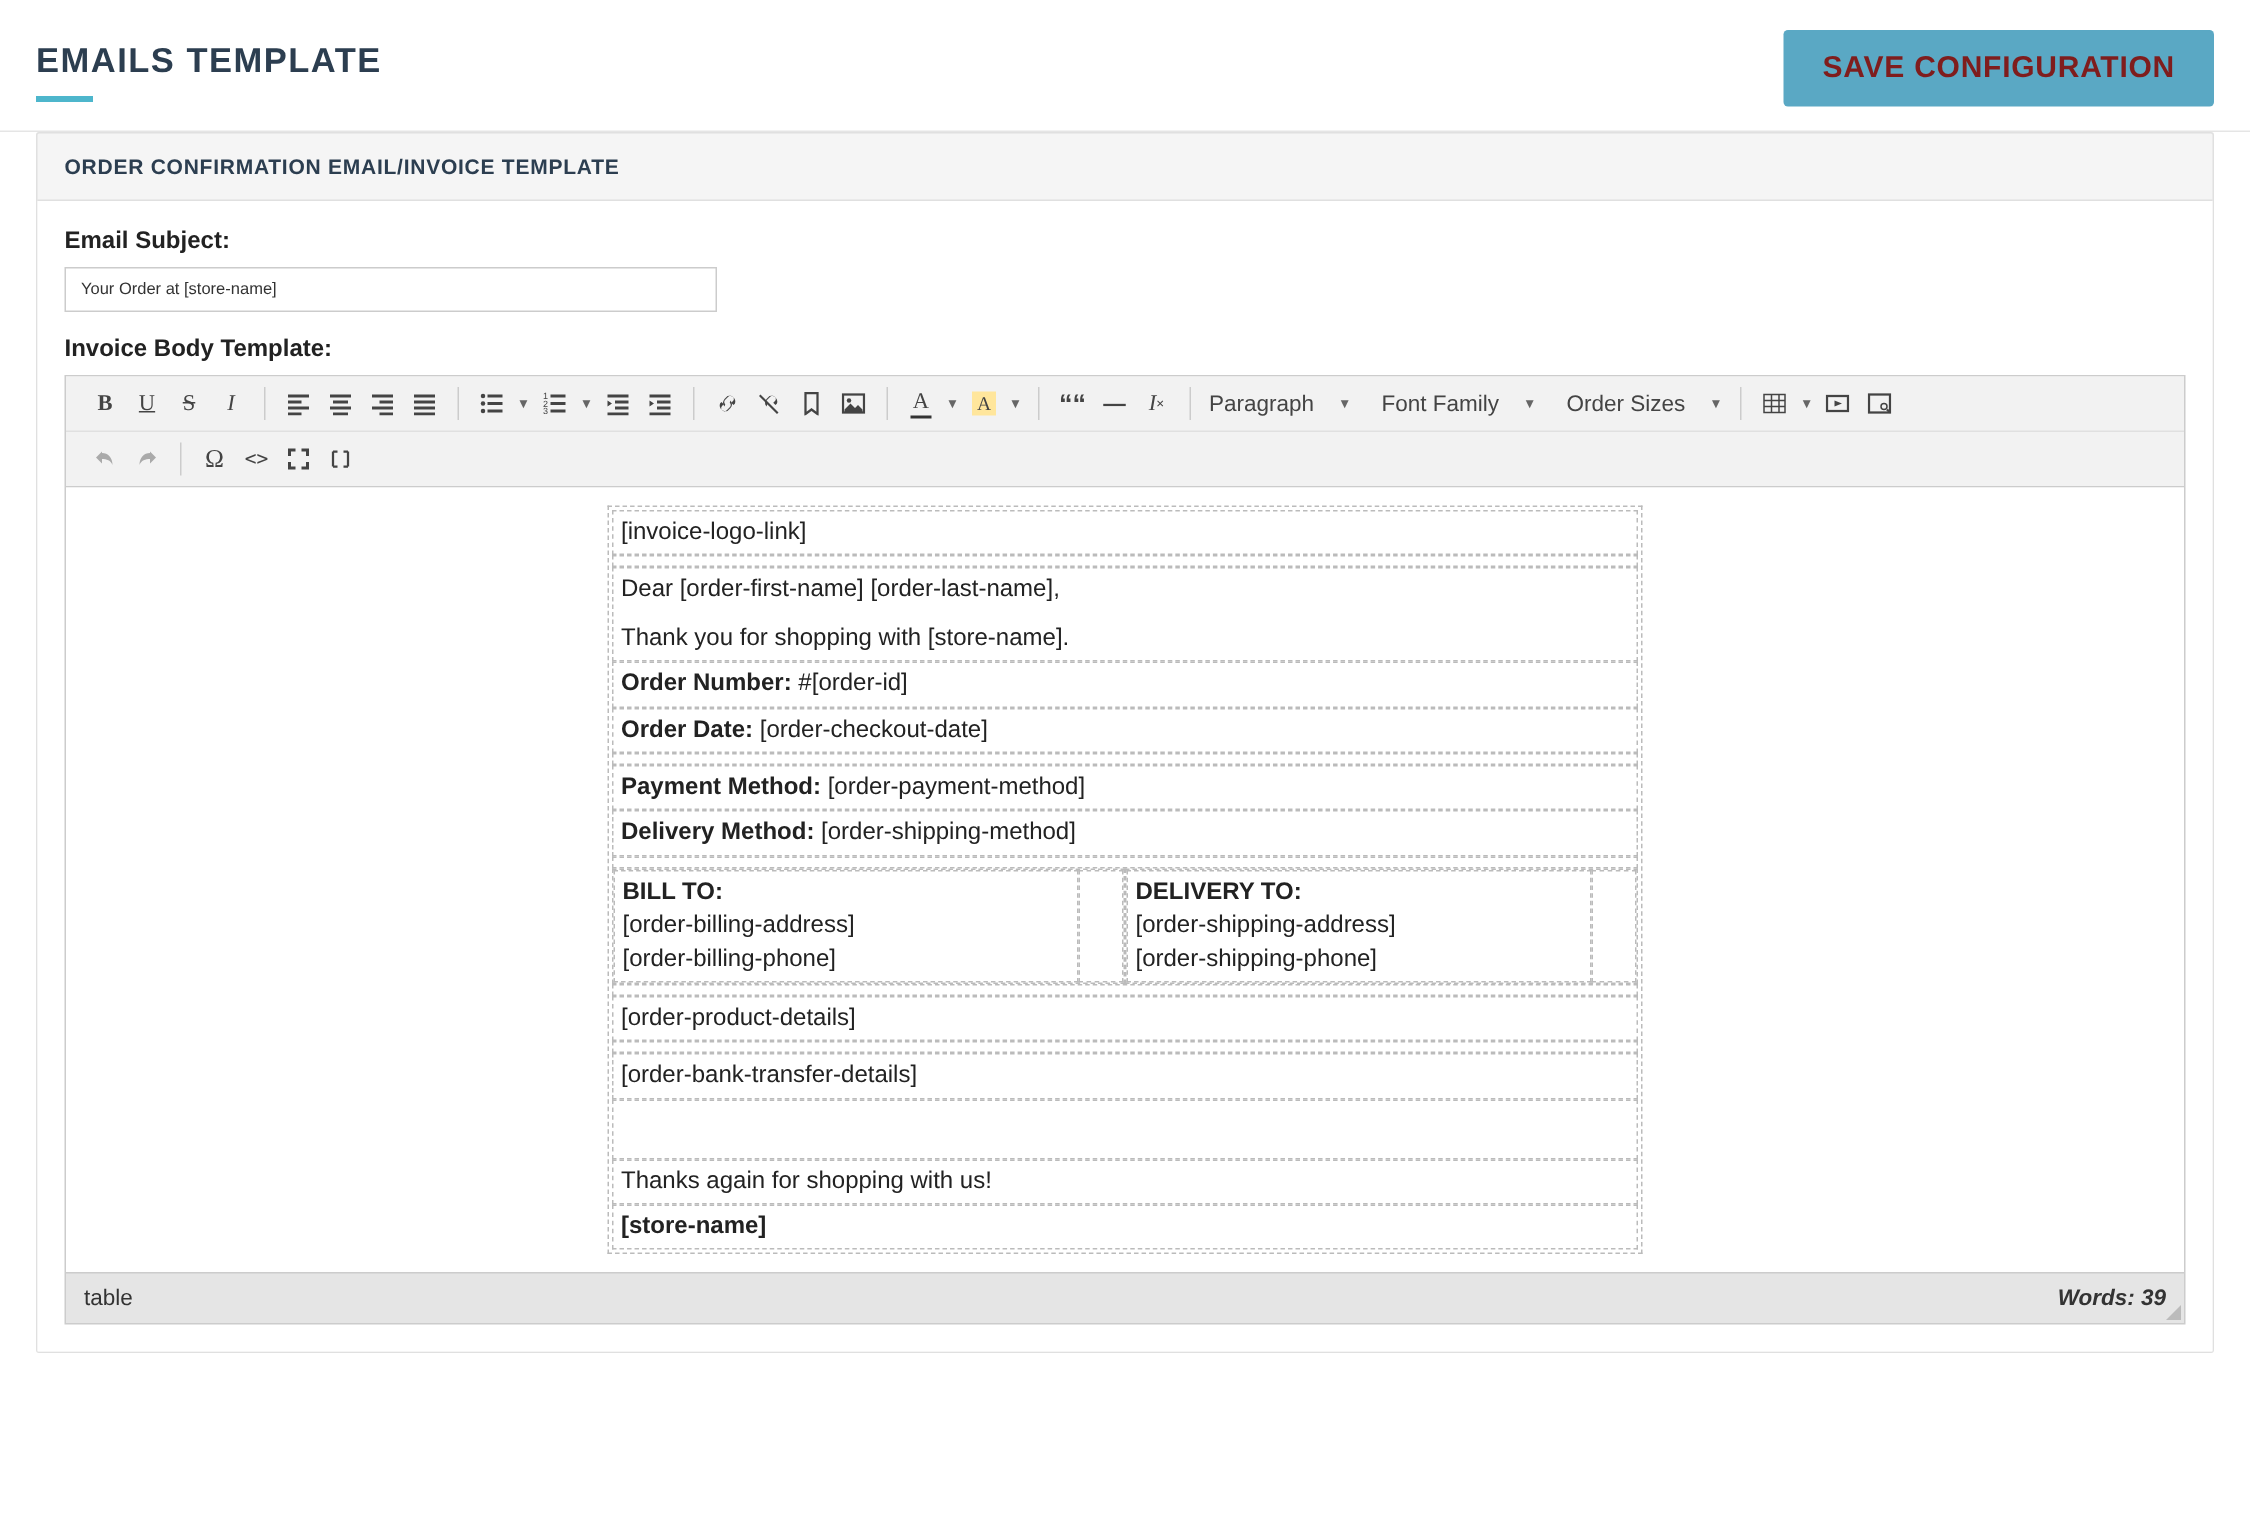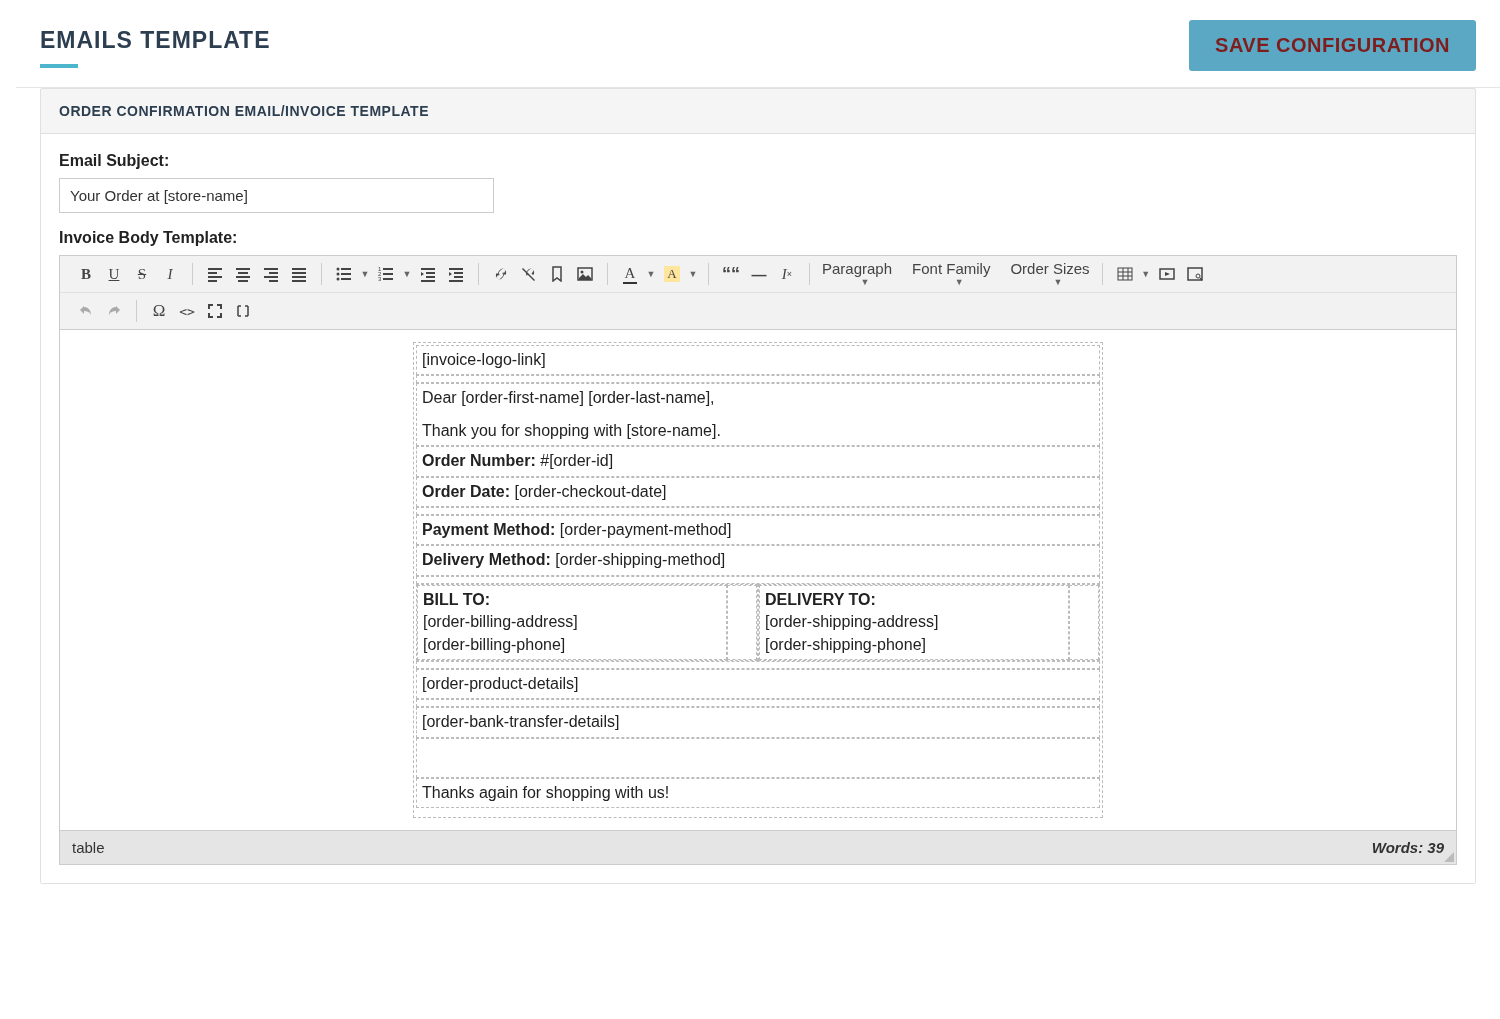--- a/index.html
+++ b/index.html
@@ -1,18 +1,18 @@
 <!DOCTYPE html>
 <html><head>
 <meta charset="utf-8">
 <style>
 * { box-sizing: border-box; margin: 0; padding: 0; }
 body { font-family: -apple-system, BlinkMacSystemFont, "Segoe UI", Arial, sans-serif; background: #fff; color: #333; font-size: 14px; }
 
-.page { width: 1500px; padding-left: 16px; }
+.page { width: 1500px; }
 
 .header {
   display: flex; justify-content: space-between; align-items: center;
   padding: 20px 24px 16px 24px;
   border-bottom: 1px solid #e5e5e5;
 }
 .page-title {
   font-size: 23px; font-weight: 600; letter-spacing: 1px;
   color: #2c3e50; position: relative; padding-bottom: 10px;
 }
@@ -26,40 +26,40 @@
   letter-spacing: 0.5px; cursor: pointer; border-radius: 3px;
 }
 
 .panel { margin: 0 24px; background: #f5f5f5; border: 1px solid #e0e0e0; border-radius: 2px; margin-top: 0; }
 .panel-header { padding: 14px 18px; font-size: 14px; font-weight: 700; letter-spacing: 0.5px; color: #2c3e50; border-bottom: 1px solid #e0e0e0; }
 .panel-body { background: #fff; padding: 18px; }
 
 .field-label { font-weight: 700; font-size: 16px; color: #222; margin-bottom: 8px; display: block; }
 .text-input {
   width: 435px; padding: 8px 10px; border: 1px solid #ccc;
-  font-size: 15px; color: #333; background: #fff;
+  font-size: 11px; color: #333; background: #fff;
 }
 .field-group { margin-bottom: 16px; }
 
 
 .editor-wrap { border: 1px solid #ccc; }
 .toolbar { background: #f2f2f2; border-bottom: 1px solid #ccc; }
 .tb-row { display: flex; align-items: center; padding: 4px 6px; flex-wrap: wrap; }
 .tb-row + .tb-row { border-top: 1px solid #e0e0e0; }
 .tb-group { display: flex; align-items: center; padding: 0 6px; }
 .tb-sep { width: 1px; height: 22px; background: #ccc; margin: 0 2px; }
 .tb-btn {
   width: 28px; height: 28px; display: inline-flex; align-items: center; justify-content: center;
   cursor: pointer; color: #444; border-radius: 2px; font-size: 15px;
   background: transparent; border: none;
 }
 .tb-btn.caret { width: 14px; font-size: 9px; color: #666; }
 .tb-select {
   display: inline-flex; align-items: center; padding: 0 10px; height: 28px;
-  cursor: pointer; font-size: 15px; color: #444; flex-direction: column;
+  cursor: pointer; font-size: 15px; color: #444;
 }
 .tb-select .caret-i { font-size: 9px; margin-left: 16px; color: #666; }
 .tb-btn svg { width: 16px; height: 16px; fill: currentColor; }
 .tb-btn .bg-letter { background: #ffe69c; padding: 0 3px; font-family: Georgia, serif; font-size: 13px; }
 
 .editor-content {
   background: #fff; padding: 12px; min-height: 500px;
   font-family: Arial, Helvetica, sans-serif; font-size: 16px; color: #222;
   display: flex; justify-content: center;
 }
@@ -359,20 +359,23 @@
                   </tr>
               <tr>
                     <td colspan="2">[order-bank-transfer-details]</td>
                   </tr>
               <tr>
                     <td colspan="2" style="height:40px"></td>
                   </tr>
               <tr>
                     <td colspan="2">Thanks again for shopping with us!</td>
                   </tr>
+              <tr>
+                    <td colspan="2" class="bold">[store-name]</td>
+                  </tr>
             </tbody>
               </table>
           </div>
         </div>
 
         <div class="statusbar-wrap">
           <div class="statusbar">
             <span>table</span>
             <span class="words"><span>Words: </span><span>39</span></span>
           </div>

